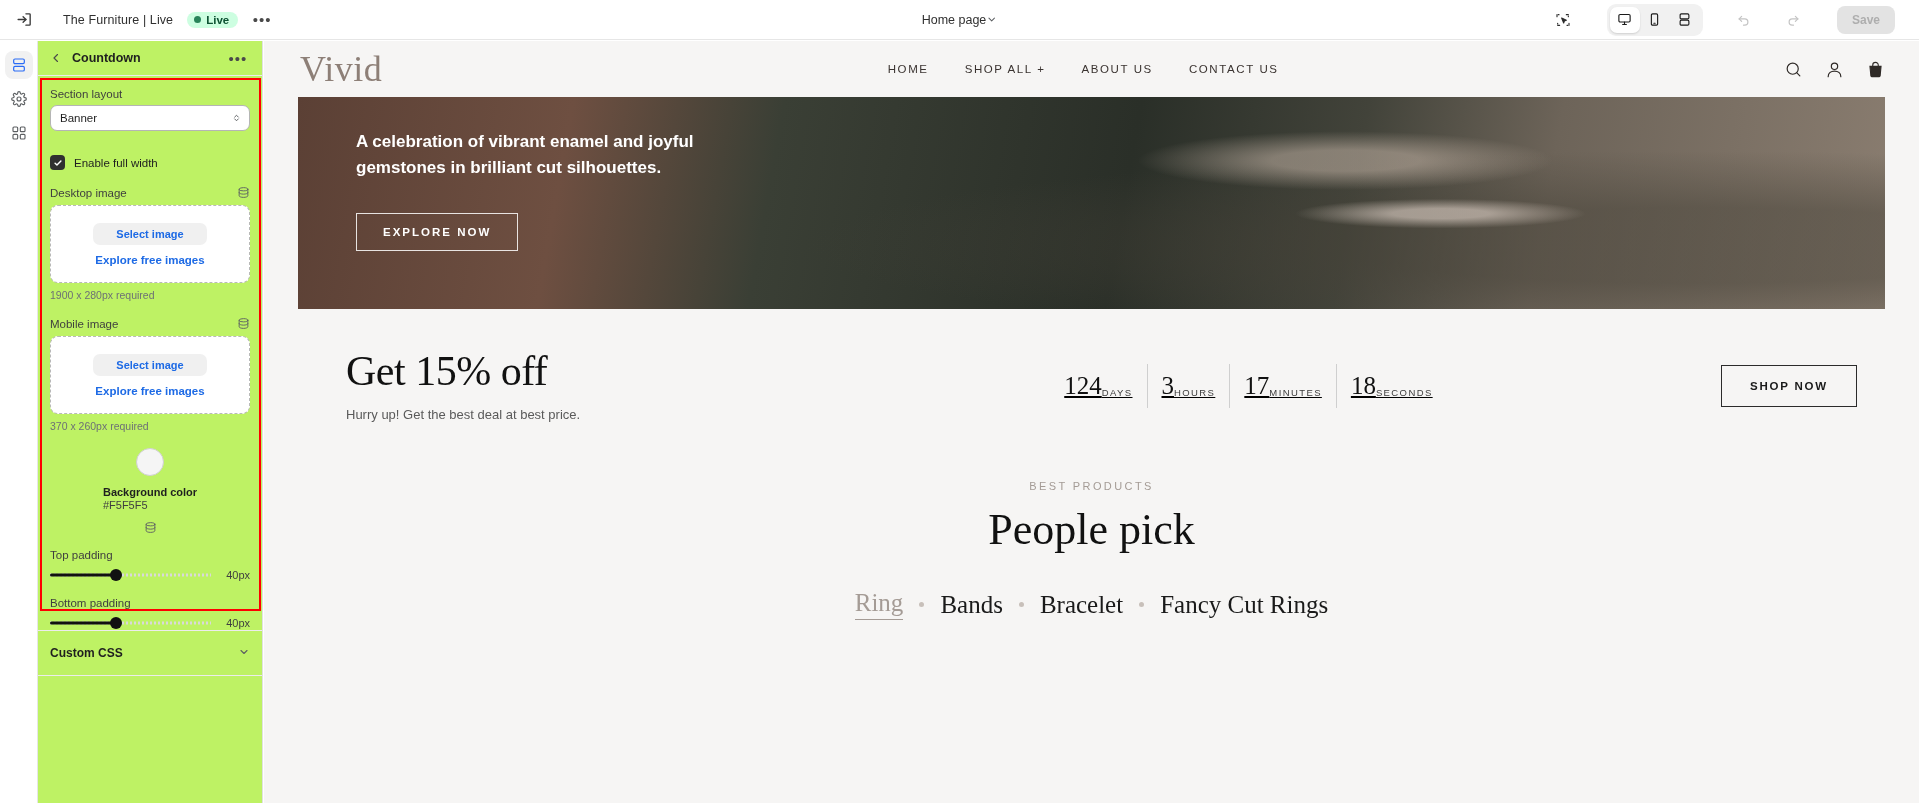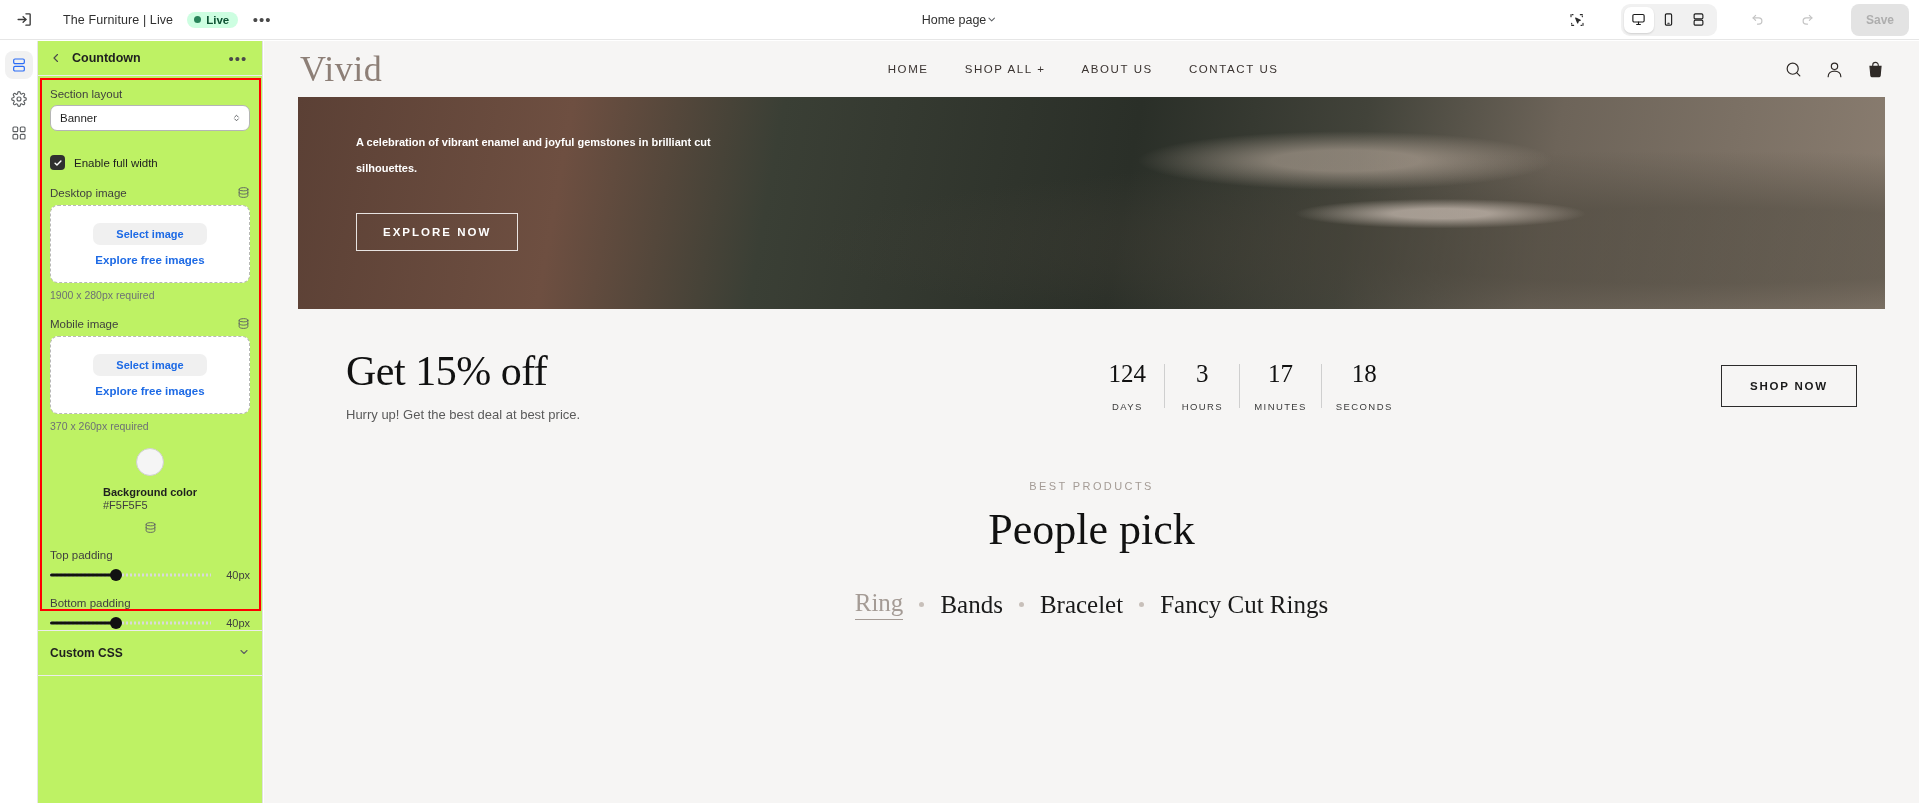--- a/index.html
+++ b/index.html
@@ -43,21 +43,21 @@
   }
 
   .topbar-center {
     position: absolute; left: 50%; transform: translateX(-50%);
     display: flex; align-items: center; 
     padding: 4px 10px; border-radius: 8px; cursor: pointer;
   }
   .page-name { font-size: 12.5px; color: #303030; }
 
   .topbar-right {
-    position: absolute; right: 10px; display: flex; gap: 20px;
+    position: absolute; right: 24px; display: flex; align-items: center; gap: 20px;
   }
   .device-group {
     display: flex; align-items: center; background: #f1f1f1;
     border-radius: 9px; padding: 3px; margin-left: 8px; margin-right: 6px;
   }
   .device-btn {
     width: 30px; height: 26px; border-radius: 7px;
     display: flex; align-items: center; justify-content: center;
     cursor: pointer; color: #1a1a1a;
   }
@@ -230,21 +230,21 @@
   .hero::after {
     content: ""; position: absolute; inset: 0;
     background:
       radial-gradient(ellipse at 72% 55%, rgba(240,225,215,.55) 0 3%, transparent 9%),
       radial-gradient(ellipse at 66% 30%, rgba(225,205,190,.45) 0 5%, transparent 14%),
       radial-gradient(ellipse at 88% 70%, rgba(70,66,56,.5) 0 18%, transparent 45%);
     pointer-events: none;
   }
   .hero-inner { position: relative; z-index: 2; padding: 32px 0 0 58px; max-width: 470px; }
   .hero-text {
-    color: #ffffff; font-size: 11px; line-height: 26px; font-weight: 600;
+    color: #ffffff; font-size: 17px; line-height: 26px; font-weight: 600;
   }
   .hero-btn {
     margin-top: 32px; display: inline-block;
     border: 1px solid rgba(255,255,255,.85); color: #ffffff;
     font-size: 11.5px; letter-spacing: 2px; font-weight: 600;
     padding: 12px 26px; cursor: pointer; background: transparent;
     font-family: "Liberation Sans", sans-serif;
   }
 
   .countdown-section {
@@ -252,21 +252,21 @@
   }
   .cd-left { width: 430px; }
   .cd-title {
     font-family: "Liberation Serif", serif; font-size: 42px;
     color: #111111; letter-spacing: -.5px; line-height: 1.05;
   }
   .cd-sub { font-size: 13px; color: #5a5a5a; margin-top: 14px; }
   .cd-timer { display: flex; align-items: center; flex: 1; justify-content: center; gap: 0; }
   .cd-unit {
     min-width: 74px; text-align: right; padding: 0 14px;
-    display: flex; flex-direction: column; align-items: center;
+    display: flex; align-items: center; text-decoration: underline;
   }
   .cd-num {
     font-family: "Liberation Serif", serif; font-size: 25px; color: #111111;
   }
   .cd-lbl {
     font-size: 9.5px; letter-spacing: 1.4px; color: #3b3b3b; margin-top: 13px;
   }
   .cd-div { width: 1px; height: 44px; background: #cfcfcf; }
   .shop-now-btn {
     border: 1px solid #2b2b2b; background: transparent; color: #1a1a1a;

